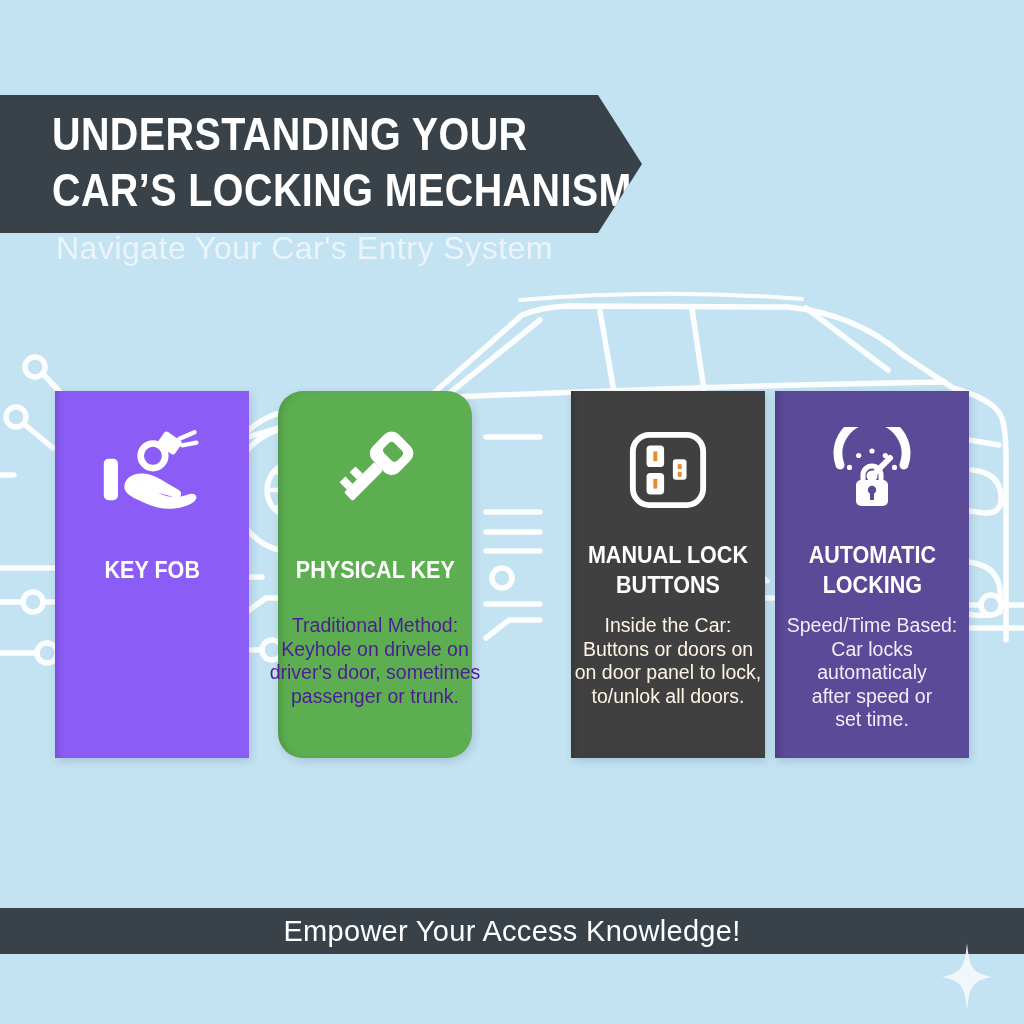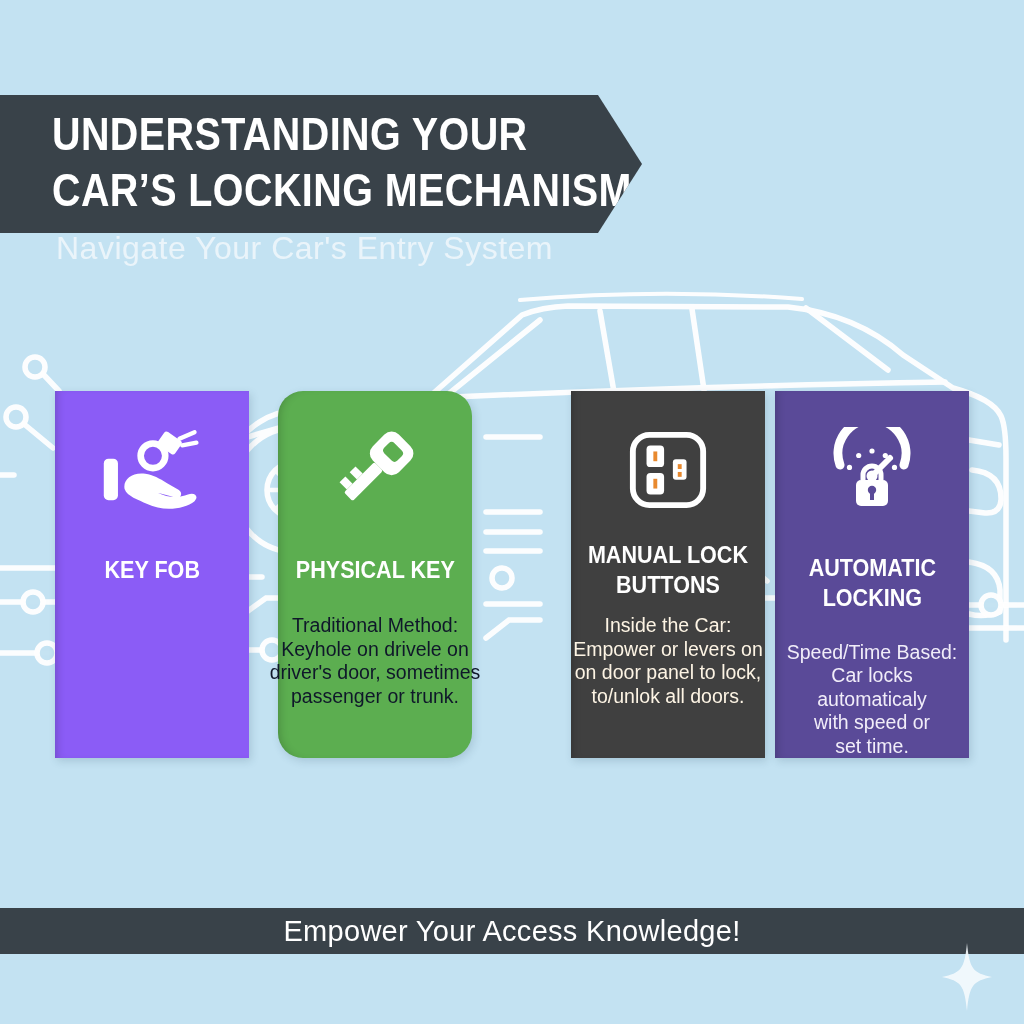--- a/index.html
+++ b/index.html
@@ -146,21 +146,21 @@
       <svg width="92" height="92" viewBox="0 0 90 90">
         <g transform="rotate(45 45 45)" fill="#ffffff">
           <path fill-rule="evenodd" d="M37,4 h16 a10,10 0 0 1 10,10 v16 a10,10 0 0 1 -10,10 h-16 a10,10 0 0 1 -10,-10 v-16 a10,10 0 0 1 10,-10 Z M40,13 a4,4 0 0 0 -4,4 v6 a4,4 0 0 0 4,4 h10 a4,4 0 0 0 4,-4 v-6 a4,4 0 0 0 -4,-4 Z"></path>
           <rect x="39" y="40" width="12" height="42" rx="2"></rect>
           <rect x="29" y="56" width="10" height="8"></rect>
           <rect x="29" y="70" width="10" height="8"></rect>
         </g>
       </svg>
     </div>
     <div class="card-title"><span class="cond">PHYSICAL KEY</span></div>
-    <div class="card-body" style="color: #0f172a;">Traditional Method:
+    <div class="card-body" style="color: #4c1d95;">Traditional Method:
 Keyhole on drivele on
 driver's door, sometimes
 passenger or trunk.</div>
   </div>
 
   <div class="card" style="left: 547px; background-color: #404040; margin-left: 24px;">
     <div class="card-icon">
       <svg width="82" height="82" viewBox="0 0 84 84">
         <rect x="6" y="6" width="72" height="72" rx="17" fill="none" stroke="#ffffff" stroke-width="6"></rect>
         <rect x="20" y="17" width="18" height="22" rx="4" fill="#ffffff"></rect>
@@ -168,26 +168,26 @@
         <rect x="20" y="45" width="18" height="22" rx="4" fill="#ffffff"></rect>
         <rect x="27" y="51" width="4" height="10" fill="#e8892e"></rect>
         <rect x="47" y="31" width="14" height="21" rx="3" fill="#ffffff"></rect>
         <rect x="52" y="36" width="4" height="5" fill="#e8892e"></rect>
         <rect x="52" y="44" width="4" height="5" fill="#e8892e"></rect>
       </svg>
     </div>
     <div class="card-title"><span class="cond">MANUAL LOCK
 BUTTONS</span></div>
     <div class="card-body" style="color: rgb(253, 244, 228);">Inside the Car:
-Empower or levers on
+Buttons or doors on
 on door panel to lock,
 to/unlok all doors.</div>
   </div>
 
-  <div class="card" style="left: 775px; background-color: rgb(90, 74, 152); justify-content: space-between;">
+  <div class="card" style="left: 775px; background-color: rgb(90, 74, 152);">
     <div class="card-icon">
       <svg width="96" height="86" viewBox="0 0 96 86">
         <path d="M16,38 A34,34 0 1 1 80,38" fill="none" stroke="#ffffff" stroke-width="9" stroke-linecap="round"></path>
         <g fill="#ffffff">
           <circle cx="25.5" cy="40.4" r="2.6"></circle>
           <circle cx="34.7" cy="28.5" r="2.6"></circle>
           <circle cx="48" cy="24" r="2.6"></circle>
           <circle cx="61.3" cy="28.5" r="2.6"></circle>
           <circle cx="70.5" cy="40.4" r="2.6"></circle>
         </g>
@@ -197,21 +197,21 @@
         <rect x="32" y="53" width="32" height="26" rx="5" fill="#ffffff"></rect>
         <circle cx="48" cy="63" r="4.2" fill="#5a4a98"></circle>
         <rect x="46" y="64" width="4" height="9" fill="#5a4a98"></rect>
       </svg>
     </div>
     <div class="card-title"><span class="cond">AUTOMATIC
 LOCKING</span></div>
     <div class="card-body" style="color: rgb(241, 237, 249);">Speed/Time Based:
 Car locks
 automaticaly
-with speed or
+after speed or
 set time.</div>
   </div>
 
   <div class="footer-bar">
     <div class="footer-text">Empower Your Access Knowledge!</div>
   </div>
   <svg class="sparkle" width="52" height="70" viewBox="-26 -35 52 70">
     <path d="M0,-34 C2.5,-8 6,-4 25,0 C6,4 2.5,8 0,34 C-2.5,8 -6,4 -25,0 C-6,-4 -2.5,-8 0,-34 Z" fill="#f4fafd" opacity="0.92"></path>
   </svg>
 

